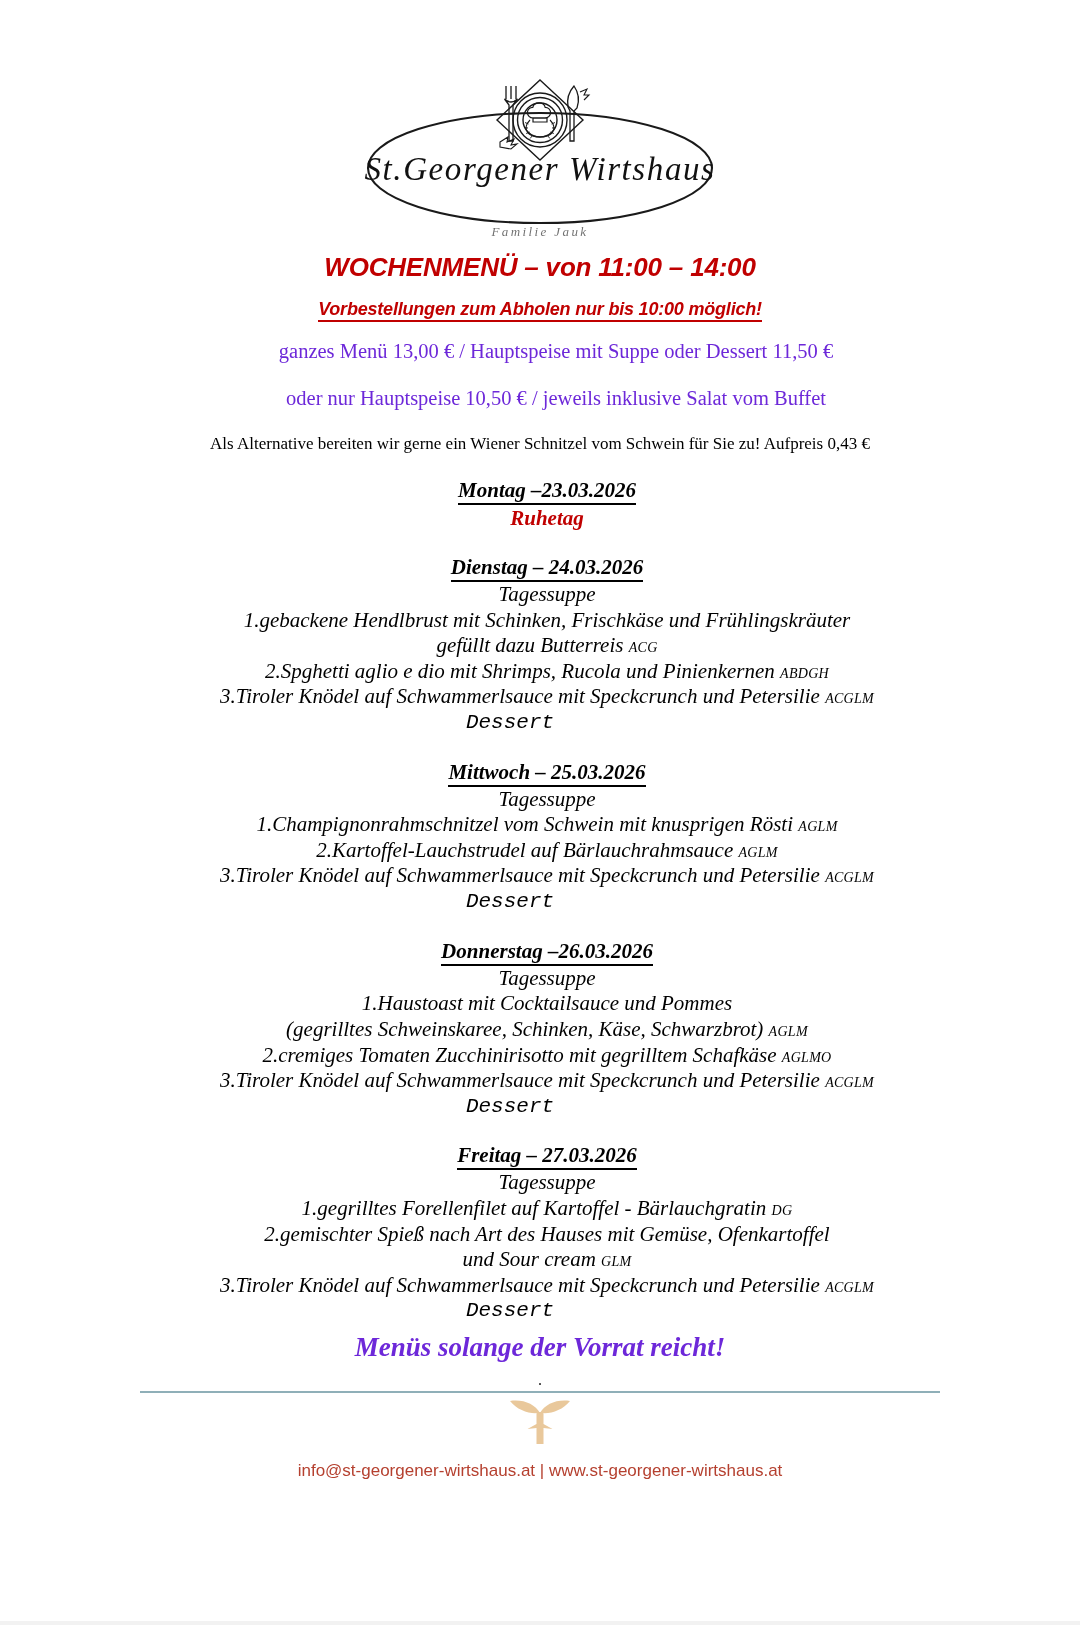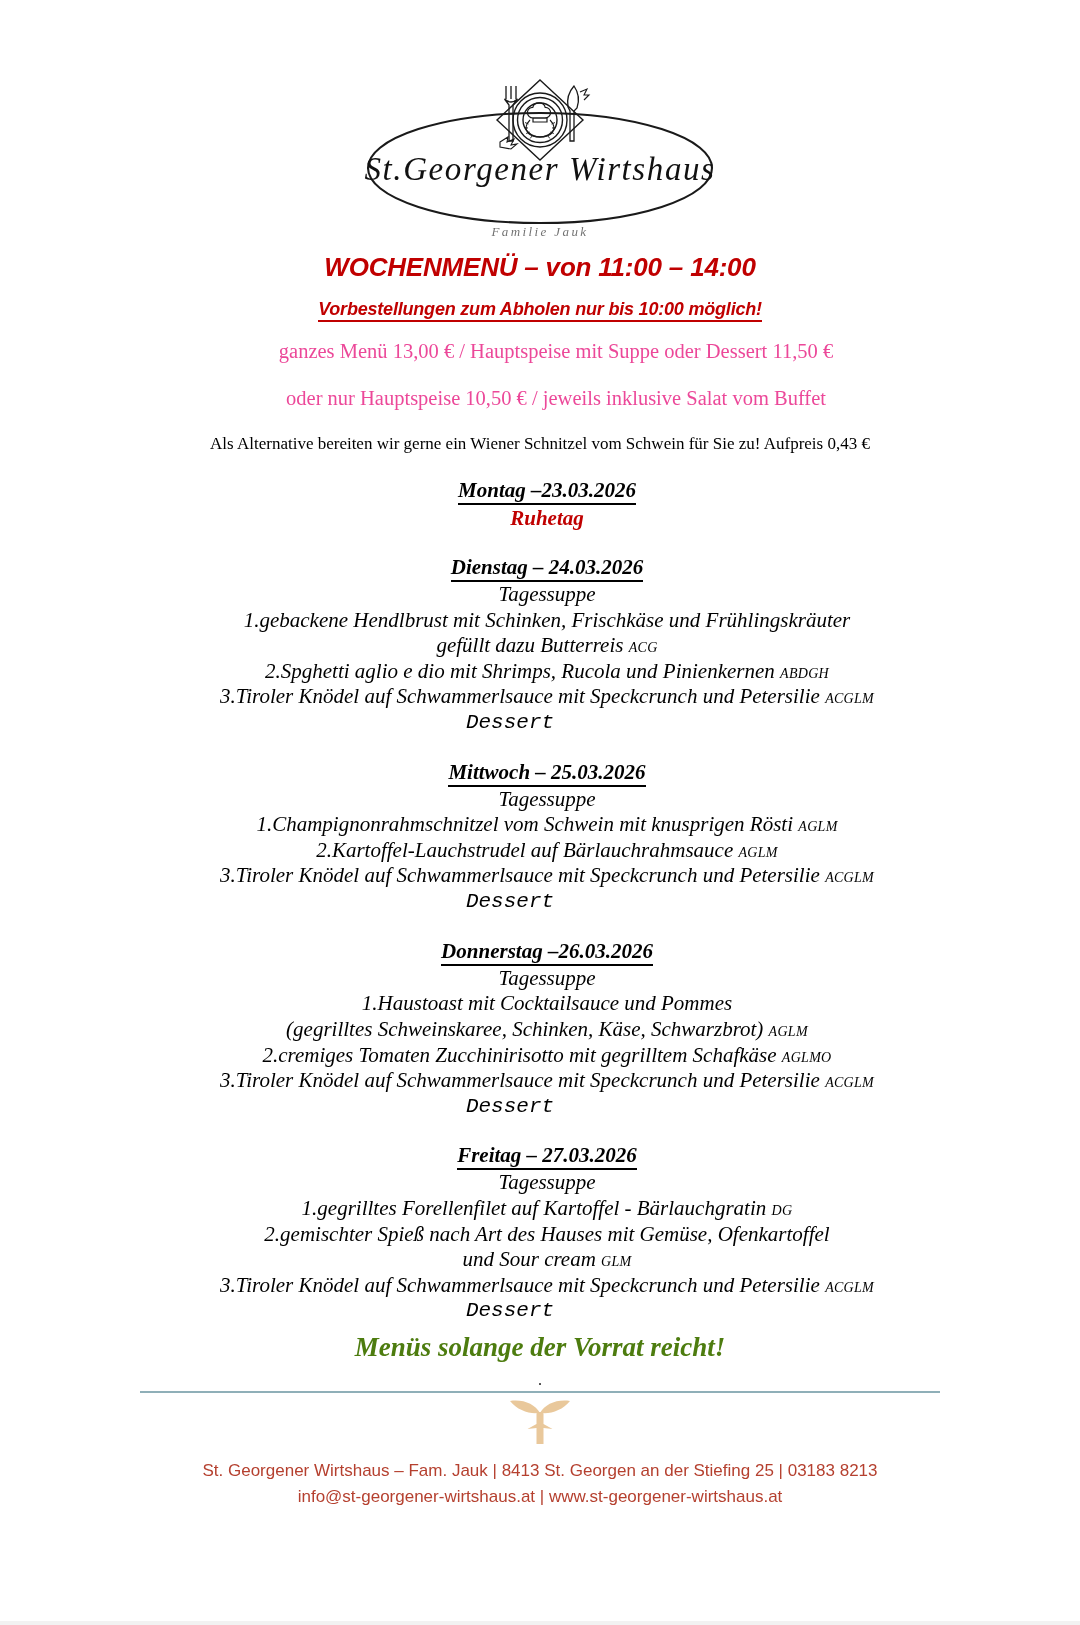--- a/index.html
+++ b/index.html
@@ -53,21 +53,21 @@
     margin: 16px 0 0 0;
   }
   .hdr-2 span.u {
     border-bottom: 2px solid #c00000;
     padding-bottom: 1px;
   }
 
   .price-line {
     text-align: center;
     font-size: 20.5px;
-    color: #ec4899;
+    color: #6d28d9;
     margin: 20px 0 0 0;
     padding-left: 32px;
   }
   .price-line.second { margin-top: 24px; }
   .alt-line {
     text-align: center;
     font-size: 17px;
     color: #000;
     margin: 24px 0 0 0;
   }
@@ -114,21 +114,21 @@
   }
   .dish.soup { margin-top: 2px; }
   .dish.dessert-left {
     text-align: center;
     padding-right: 74px;
     font-family: Liberation Mono, monospace;
   }
 
   .closing {
     text-align: center;
-    color: #4d7c0f;
+    color: #6d28d9;
     font-family: "Liberation Serif", "DejaVu Serif", serif;
     font-weight: bold;
     font-style: italic;
     font-size: 27px;
     margin: 8px 0 0 0;
   }
 
   .stray-dot {
     text-align: center;
     font-size: 16px;
@@ -256,17 +256,16 @@
     <svg width="78" height="54" viewBox="0 0 78 54">
       <g fill="#e9c89b">
         <path d="M39 21 c-5 -9 -17 -14 -30 -12 c7 9 19 13 28 12 z"></path>
         <path d="M39 21 c5 -9 17 -14 30 -12 c-7 9 -19 13 -28 12 z"></path>
         <path d="M35.5 20 h7 v12 l9 5 l-9 -1 v16 h-7 v-16 l-9 1 l9 -5 z"></path>
       </g>
     </svg>
   </div>
 
   <div class="footer-text">
-    <div>St. Georgener Wirtshaus – Fam. Jauk | 8413 St. Georgen an der Stiefing 25 | 03183 8213</div>
     <div>info@st-georgener-wirtshaus.at | www.st-georgener-wirtshaus.at</div>
   </div>
 
 </div>
 
 </body></html>

